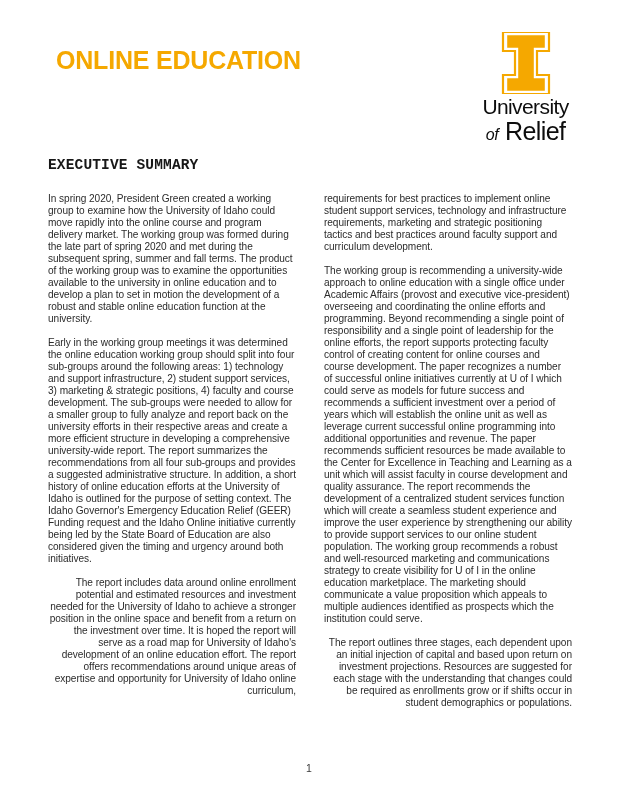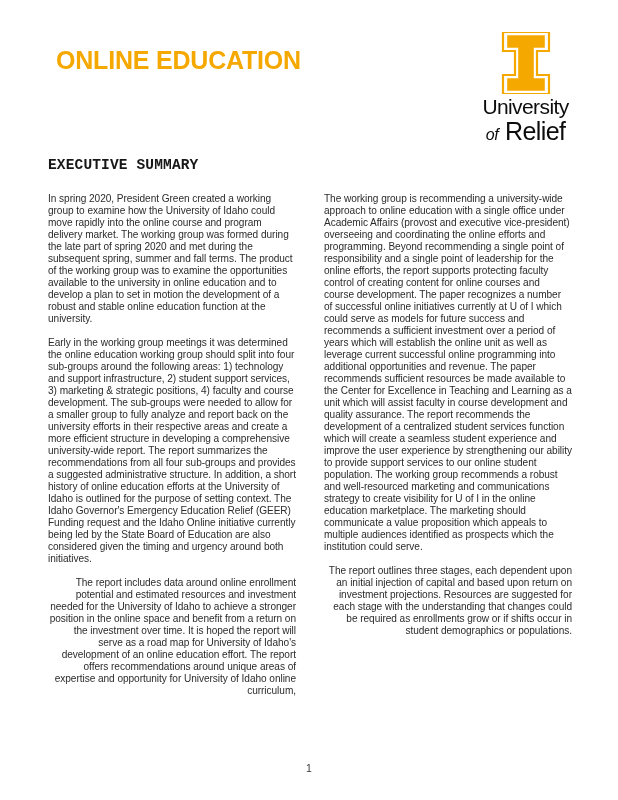--- a/index.html
+++ b/index.html
@@ -165,20 +165,21 @@
 
   <h2 class="section-heading">EXECUTIVE SUMMARY</h2>
 
   <div class="columns">
     <div class="col">
       <p>In spring 2020, President Green created a working group to examine how the University of Idaho could move rapidly into the online course and program delivery market. The working group was formed during the late part of spring 2020 and met during the subsequent spring, summer and fall terms. The product of the working group was to examine the opportunities available to the university in online education and to develop a plan to set in motion the development of a robust and stable online education function at the university.</p>
       <p>Early in the working group meetings it was determined the online education working group should split into four sub-groups around the following areas: 1) technology and support infrastructure, 2) student support services, 3) marketing &amp; strategic positions, 4) faculty and course development. The sub-groups were needed to allow for a smaller group to fully analyze and report back on the university efforts in their respective areas and create a more efficient structure in developing a comprehensive university-wide report. The report summarizes the recommendations from all four sub-groups and provides a suggested administrative structure. In addition, a short history of online education efforts at the University of Idaho is outlined for the purpose of setting context. The Idaho Governor's Emergency Education Relief (GEER) Funding request and the Idaho Online initiative currently being led by the State Board of Education are also considered given the timing and urgency around both initiatives.</p>
       <p>The report includes data around online enrollment potential and estimated resources and investment needed for the University of Idaho to achieve a stronger position in the online space and benefit from a return on the investment over time. It is hoped the report will serve as a road map for University of Idaho's development of an online education effort. The report offers recommendations around unique areas of expertise and opportunity for University of Idaho online curriculum,</p>
     </div>
     <div class="col">
+      <p>requirements for best practices to implement online student support services, technology and infrastructure requirements, marketing and strategic positioning tactics and best practices around faculty support and curriculum development.</p>
       <p>The working group is recommending a university-wide approach to online education with a single office under Academic Affairs (provost and executive vice-president) overseeing and coordinating the online efforts and programming. Beyond recommending a single point of responsibility and a single point of leadership for the online efforts, the report supports protecting faculty control of creating content for online courses and course development. The paper recognizes a number of successful online initiatives currently at U of I which could serve as models for future success and recommends a sufficient investment over a period of years which will establish the online unit as well as leverage current successful online programming into additional opportunities and revenue. The paper recommends sufficient resources be made available to the Center for Excellence in Teaching and Learning as a unit which will assist faculty in course development and quality assurance. The report recommends the development of a centralized student services function which will create a seamless student experience and improve the user experience by strengthening our ability to provide support services to our online student population. The working group recommends a robust and well-resourced marketing and communications strategy to create visibility for U of I in the online education marketplace. The marketing should communicate a value proposition which appeals to multiple audiences identified as prospects which the institution could serve.</p>
       <p>The report outlines three stages, each dependent upon an initial injection of capital and based upon return on investment projections. Resources are suggested for each stage with the understanding that changes could be required as enrollments grow or if shifts occur in student demographics or populations.</p>
     </div>
   </div>
 
   <div class="page-number">1</div>
 
 </div>
 
 </body></html>

